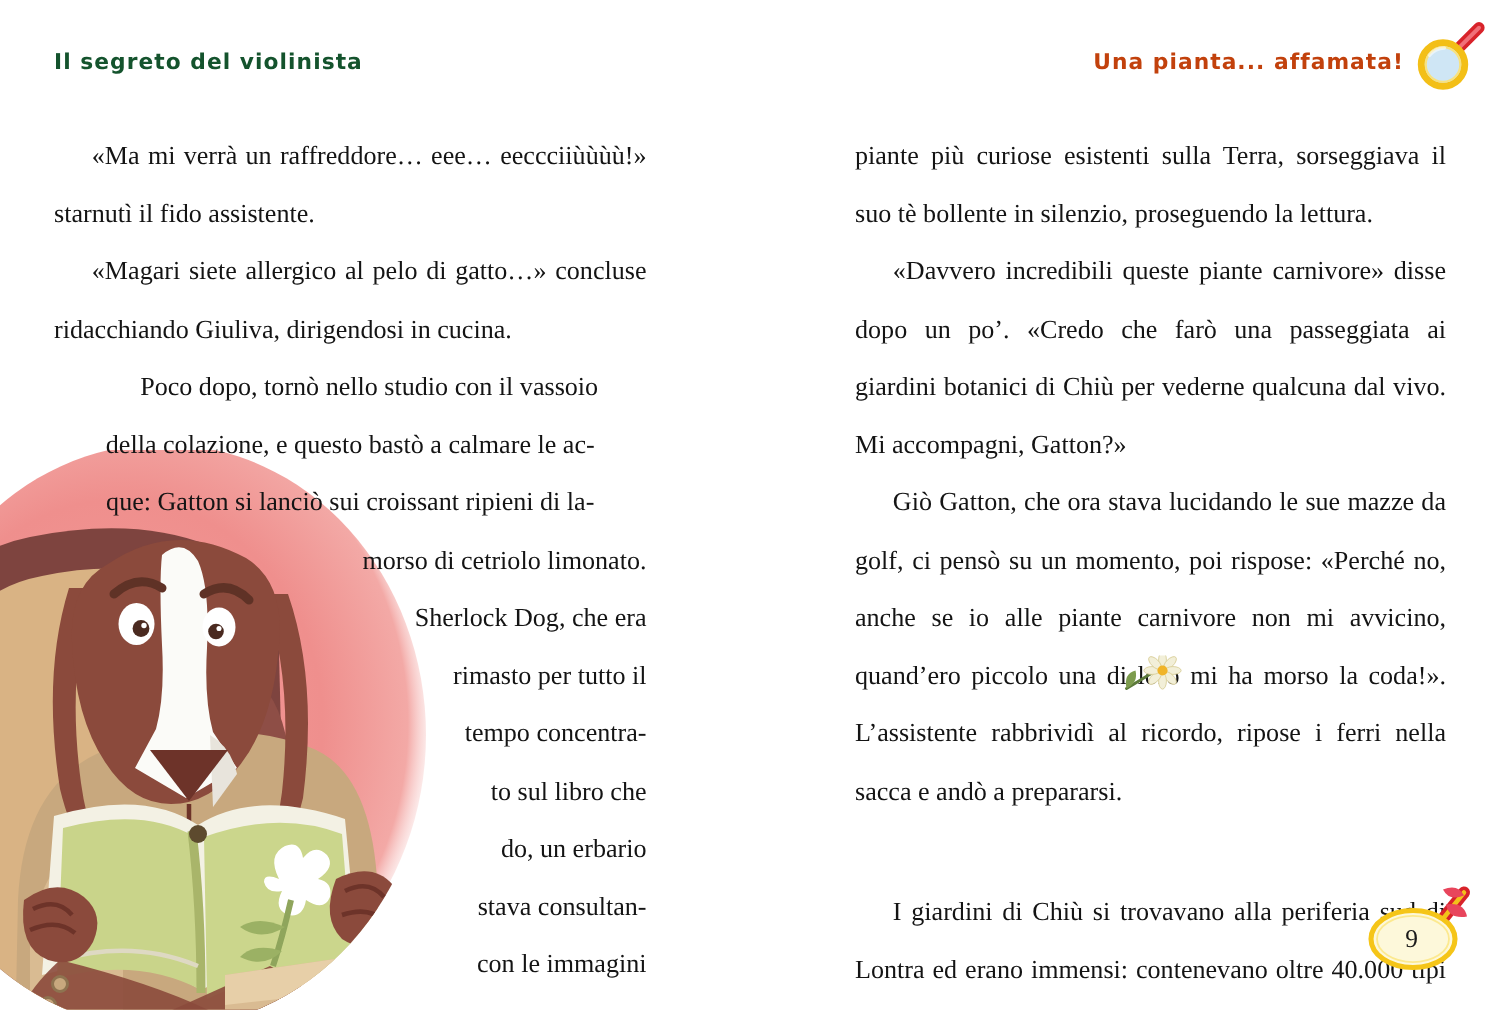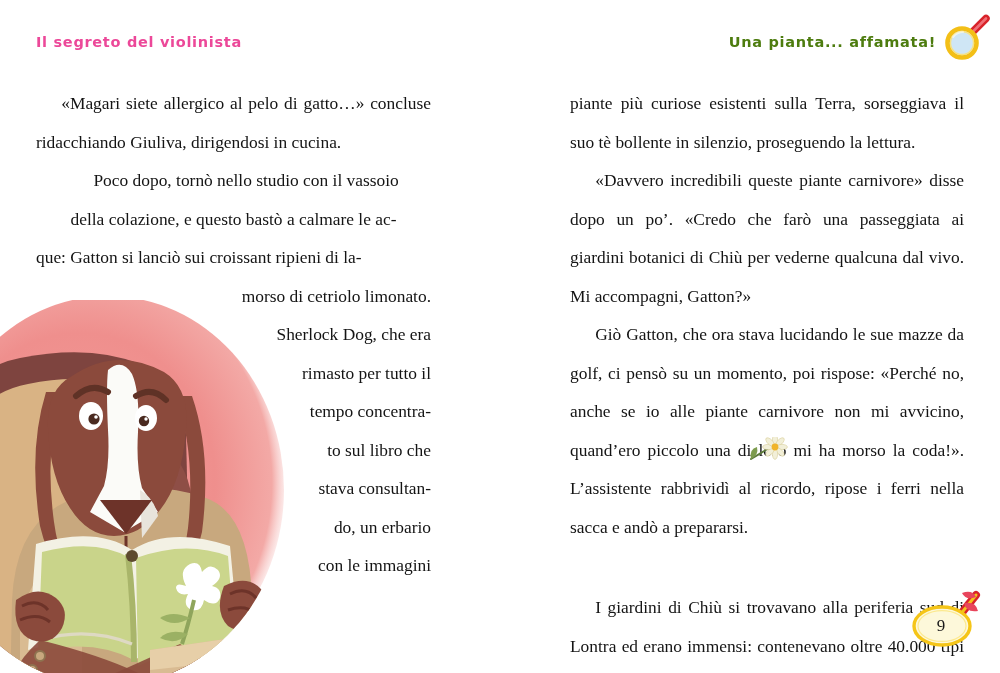--- a/index.html
+++ b/index.html
@@ -10,27 +10,27 @@
     overflow:hidden;
     position:relative;
   }
   .page{position:absolute;inset:0;}
 
   
   .head-left{
     position:absolute;left:36px;top:34px;
     font-family:"DejaVu Sans", sans-serif;
     font-weight:bold;font-size:14.5px;letter-spacing:.7px;
-    color:#ec4899;white-space:nowrap;
+    color:#14532d;white-space:nowrap;
   }
   .head-right{
     position:absolute;right:64px;top:34px;
     font-family:"DejaVu Sans", sans-serif;
     font-weight:bold;font-size:14.5px;letter-spacing:.7px;
-    color:#4d7c0f;white-space:nowrap;
+    color:#c2410c;white-space:nowrap;
   }
   .head-loupe{
     position:absolute;right:8px;top:10px;width:56px;height:56px;
   }
 
   
   .col{
     position:absolute;top:84px;
     font-size:17.4px;line-height:38.5px;
     color:#141414;
@@ -177,34 +177,35 @@
         <path d="M170 350 l110 -16 l0 24 l-110 12 Z" fill="#e7cfa8"></path>
 
         <circle cx="52" cy="370" r="5" fill="#c8a87e" stroke="#8e7350" stroke-width="2"></circle>
         <circle cx="60" cy="356" r="5" fill="#c8a87e" stroke="#8e7350" stroke-width="2"></circle>
       </g>
     </svg>
   </div>
 
   <div class="col col-left">
 
+    <p class="indent">«Ma mi verrà un raffreddore… eee… eeccciiùùùù!» starnutì il fido assistente.</p>
 
     <p class="indent">«Magari siete allergico al pelo di gatto…» concluse ridacchiando Giuliva, dirigendosi in cucina.</p>
 
     <div class="stair">
       <span class="l1" style="text-align:center;text-indent:1.45em;display:block;">Poco dopo, tornò nello studio con il vassoio</span>
       <span class="l1" style="text-align:center;display:block;">della colazione, e questo bastò a calmare le ac-</span>
-      <span class="l1" style="text-align:left;display:block;">que: Gatton si lanciò sui croissant ripieni di la-</span>
+      <span class="l1" style="text-align:center;display:block;">que: Gatton si lanciò sui croissant ripieni di la-</span>
       <span>morso di cetriolo limonato.</span>
       <span>Sherlock Dog, che era</span>
       <span>rimasto per tutto il</span>
       <span>tempo concentra-</span>
       <span>to sul libro che</span>
+      <span>do, un erbario</span>
       <span>stava consultan-</span>
-      <span>do, un erbario</span>
       <span>con le immagini</span>
 
     </div>
   </div>
 
   <div class="col col-right">
     <p>piante più curiose esistenti sulla Terra, sorseggiava il suo tè bollente in silenzio, proseguendo la lettura.</p>
 
     <p class="indent">«Davvero incredibili queste piante carnivore» disse dopo un po’. «Credo che farò una passeggiata ai giardini botanici di Chiù per vederne qualcuna dal vivo. Mi accompagni, Gatton?»</p>
 

